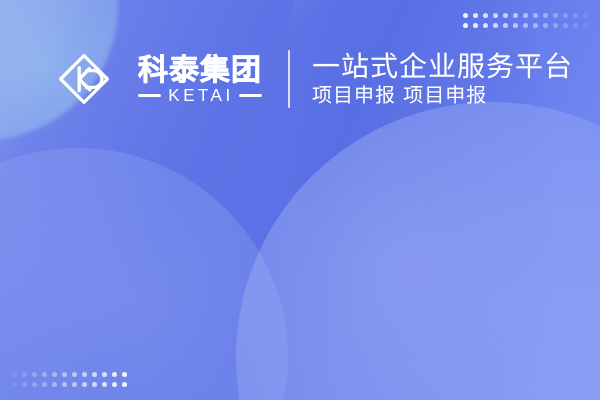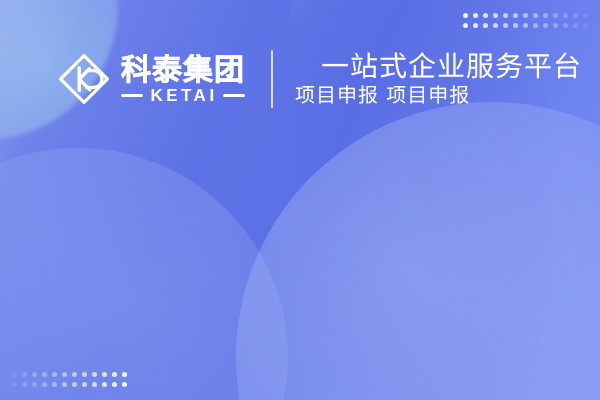--- a/index.html
+++ b/index.html
@@ -127,21 +127,21 @@
     left: 56px;
     top: 44px;
     display: flex;
     align-items: center;
     height: 70px;
   }
 
   .logo-lockup {
     display: flex;
     align-items: center;
-    gap: 9px;
+    gap: 26px;
   }
 
   .logo-mark {
     width: 56px;
     height: 56px;
     flex: 0 0 56px;
   }
   .logo-mark svg { display: block; }
 
   .logo-words {
@@ -170,21 +170,21 @@
     flex: 1 1 auto;
     height: 3px;
     background: #ffffff;
     border-radius: 2px;
     min-width: 11px;
   }
   .logo-en {
     font-family: "Liberation Sans", sans-serif;
     font-size: 17px;
     line-height: 1;
-    font-weight: 700;
+    font-weight: 400;
     letter-spacing: 3.5px;
     color: #ffffff;
     white-space: nowrap;
     padding-left: 2px;
   }
 
   .divider {
     width: 2px;
     height: 58px;
     background: rgba(255,255,255,0.78);
@@ -199,21 +199,20 @@
     gap: 4px;
   }
   .tagline-main {
     font-family: "DejaVu Sans", "Liberation Sans", sans-serif;
     font-size: 28px;
     line-height: 1;
     font-weight: 400;
     letter-spacing: 1px;
     color: #ffffff;
     white-space: nowrap;
-    margin-left: 26px;
   }
   .tagline-sub {
     font-family: "DejaVu Serif", "Liberation Serif", serif;
     font-size: 20px;
     line-height: 1;
     font-weight: 400;
     letter-spacing: 1px;
     color: #ffffff;
     white-space: nowrap;
   }

